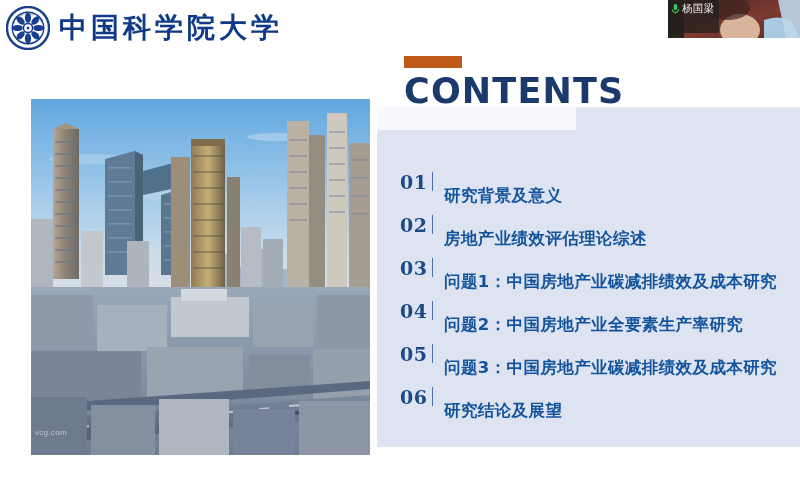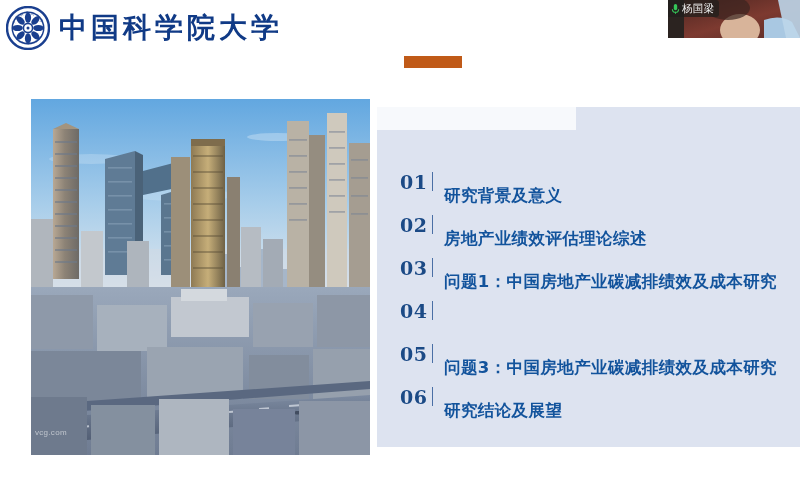--- a/index.html
+++ b/index.html
@@ -183,21 +183,21 @@
   }
   #video-tile svg { display: block; }
   #name-badge {
     position: absolute;
     left: 0;
     top: 0;
     height: 17px;
     display: flex;
     align-items: center;
     gap: 2px;
-    padding: 0 5px 0 3px;
+    padding: 0 5px 16px 3px;
     background: rgba(32,30,28,0.72);
     border-radius: 0 3px 3px 0;
   }
   #mic-icon { display: block; width: 9px; height: 12px; flex: 0 0 9px; }
   #name-badge-label {
     font-family: "DejaVu Sans", "Liberation Sans", sans-serif;
     font-size: 10.5px;
     color: #f2f2f2;
     line-height: 1;
     white-space: nowrap;
@@ -425,20 +425,21 @@
         <rect x="268" y="302" width="71" height="54" fill="#8c96a6"></rect>
       </g>
     </svg>
     <div id="photo-watermark">vcg.com</div>
   </div>
 
   <div id="contents-panel"></div>
   <div id="panel-notch"></div>
 
   <div id="accent-bar"></div>
+  <div id="contents-title">CONTENTS</div>
 
   <div id="contents-list">
 
     <div class="toc-item">
       <span class="toc-num">01</span>
       <span class="toc-rule"></span>
       <span class="toc-label">研究背景及意义</span>
     </div>
 
     <div class="toc-item">
@@ -449,20 +450,21 @@
 
     <div class="toc-item">
       <span class="toc-num">03</span>
       <span class="toc-rule"></span>
       <span class="toc-label">问题1：中国房地产业碳减排绩效及成本研究</span>
     </div>
 
     <div class="toc-item">
       <span class="toc-num">04</span>
       <span class="toc-rule"></span>
+      <span class="toc-label">问题2：中国房地产业全要素生产率研究</span>
     </div>
 
     <div class="toc-item">
       <span class="toc-num">05</span>
       <span class="toc-rule"></span>
       <span class="toc-label">问题3：中国房地产业碳减排绩效及成本研究</span>
     </div>
 
     <div class="toc-item">
       <span class="toc-num">06</span>

